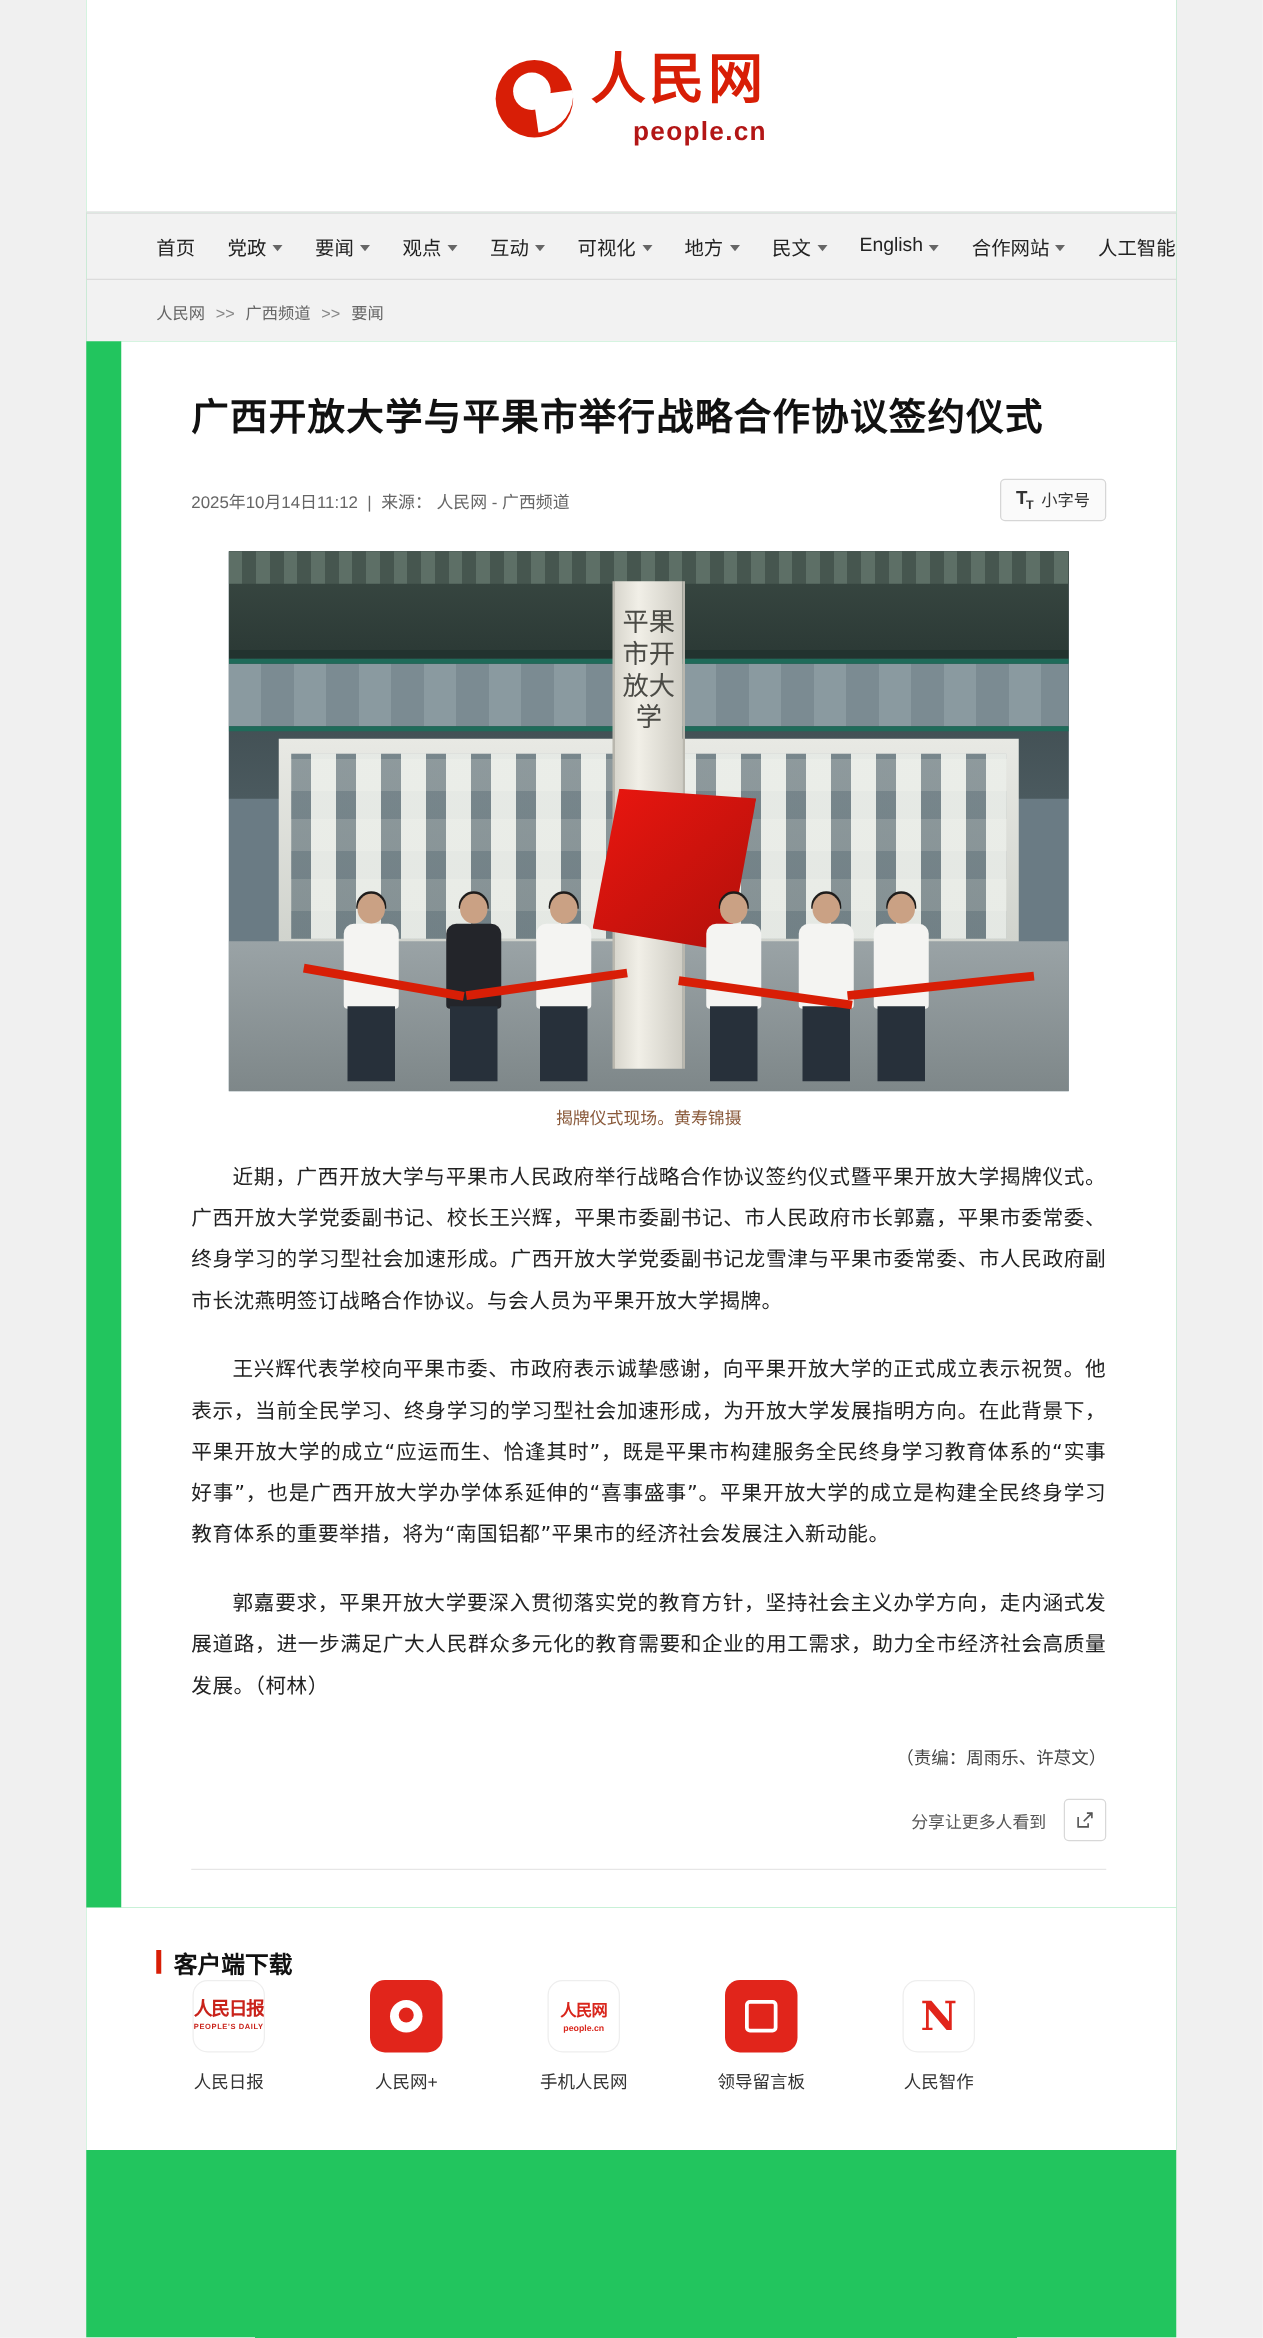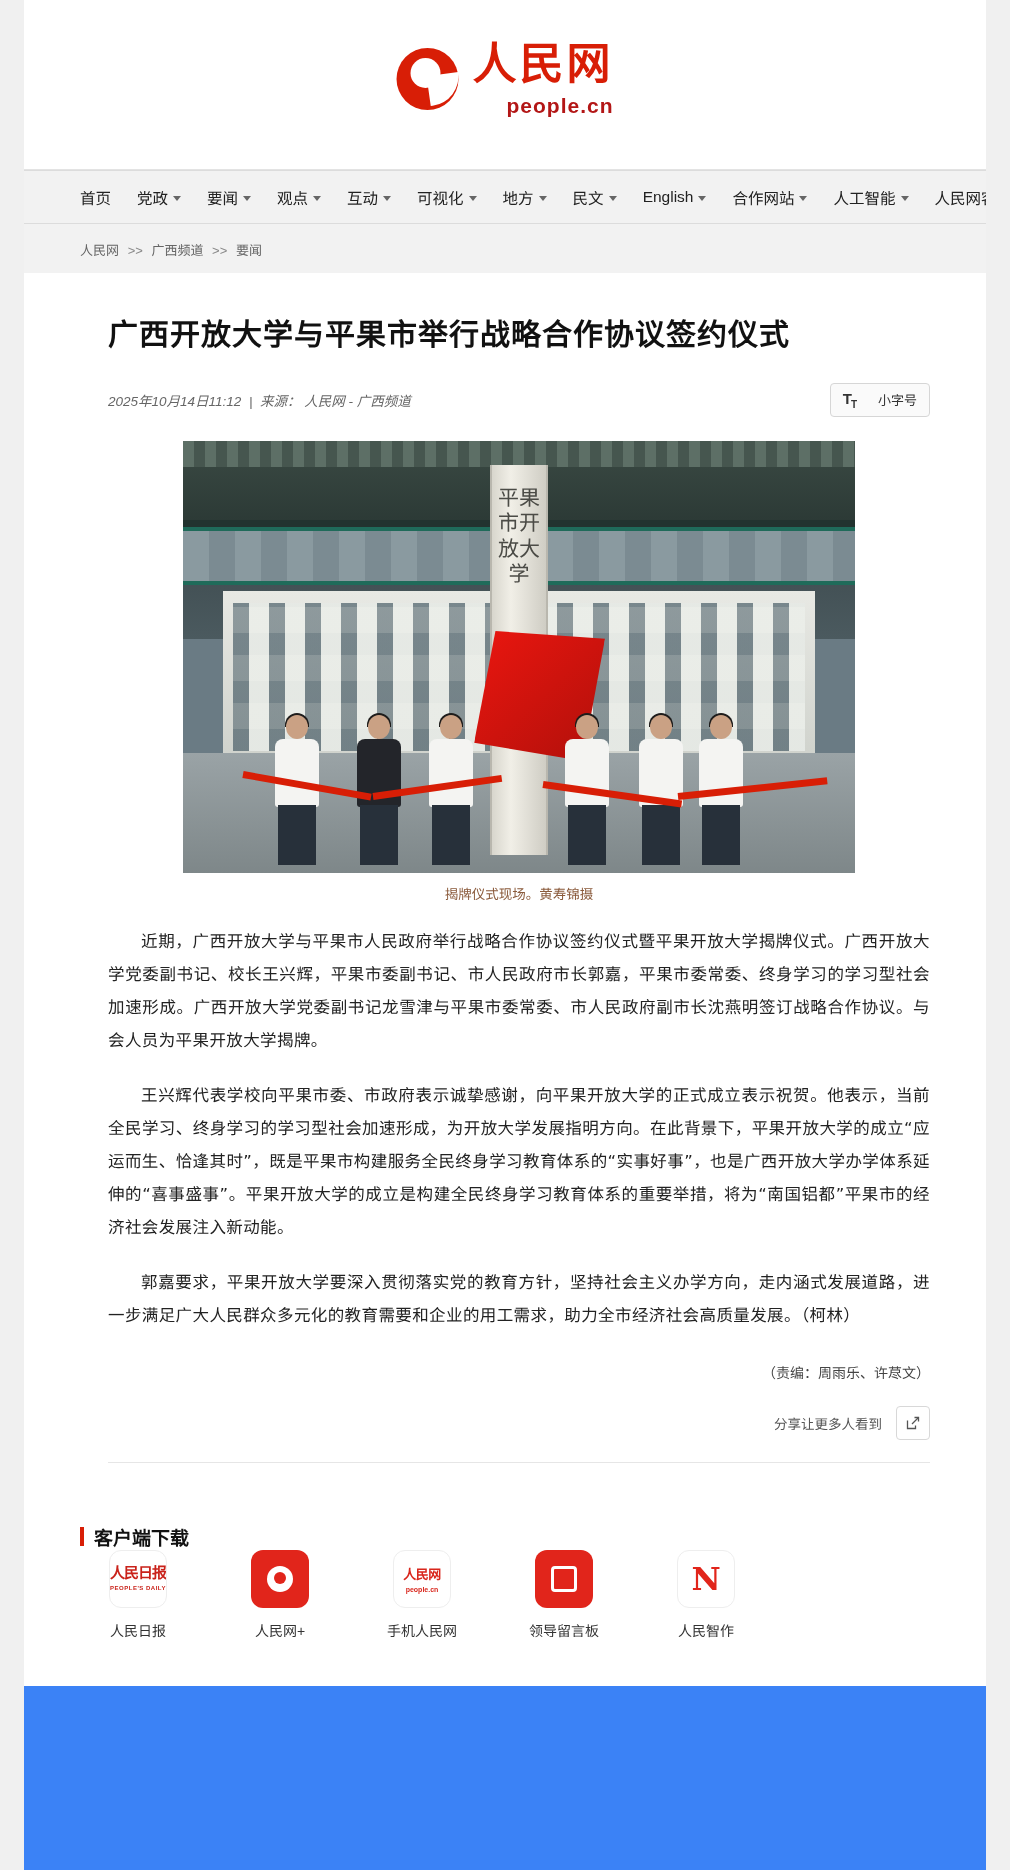--- a/index.html
+++ b/index.html
@@ -2,24 +2,24 @@
 <html lang="zh-CN"><head>
 <meta charset="utf-8">
 <style>
   * { box-sizing: border-box; }
   html, body {
     margin: 0; padding: 0;
     background: #f0f0f0;
     font-family: "Liberation Sans", "DejaVu Sans", sans-serif;
   }
   .page {
-    width: 962px;
+    width: 872px;
     min-height: 1870px;
     margin: 0 auto;
-    background: #3b82f6;
+    background: #22c55e;
     position: relative;
   }
   
   .site-header {
     background: #ffffff;
     height: 170px;
     position: relative;
     border-bottom: 1px solid #e3e3e3;
   }
   .logo-wrap {
@@ -107,52 +107,53 @@
   .breadcrumb {
     background: #f2f2f2;
     padding: 16px 56px 14px 56px;
     font-size: 13px;
     color: #666;
   }
   .breadcrumb .sep { margin: 0 5px; color: #888; }
   
   .article {
     background: #ffffff;
-    padding: 34px 56px 30px 84px;
+    padding: 34px 56px 30px 56px;
     min-height: 1200px;
+    margin-left: 28px;
   }
   .article-title {
     font-size: 30px;
     font-weight: bold;
     color: #111;
     line-height: 1.45;
     letter-spacing: 1px;
     margin: 6px 0 26px 0;
     font-family: "DejaVu Sans", "Liberation Sans", sans-serif;
   }
   .meta-row {
     display: flex;
     align-items: center;
     justify-content: space-between;
     font-size: 13.5px;
     color: #666;
     padding-bottom: 6px;
   }
-  .meta-left { color: #666; font-style: italic; }
+  .meta-left { color: #666; }
   .meta-left .source { color: #666; }
   .fontsize-btn {
     border: 1px solid #d6d6d6;
     background: #fafafa;
     border-radius: 4px;
     padding: 6px 12px;
     font-size: 13px;
     color: #333;
     display: inline-flex;
     align-items: center;
-    gap: 22px;
+    gap: 7px;
     cursor: pointer;
   }
   .tt-glyph {
     font-weight: bold;
     font-size: 15px;
     letter-spacing: -1px;
   }
   .tt-glyph sub { font-size: 10px; }
   
   .figure {

